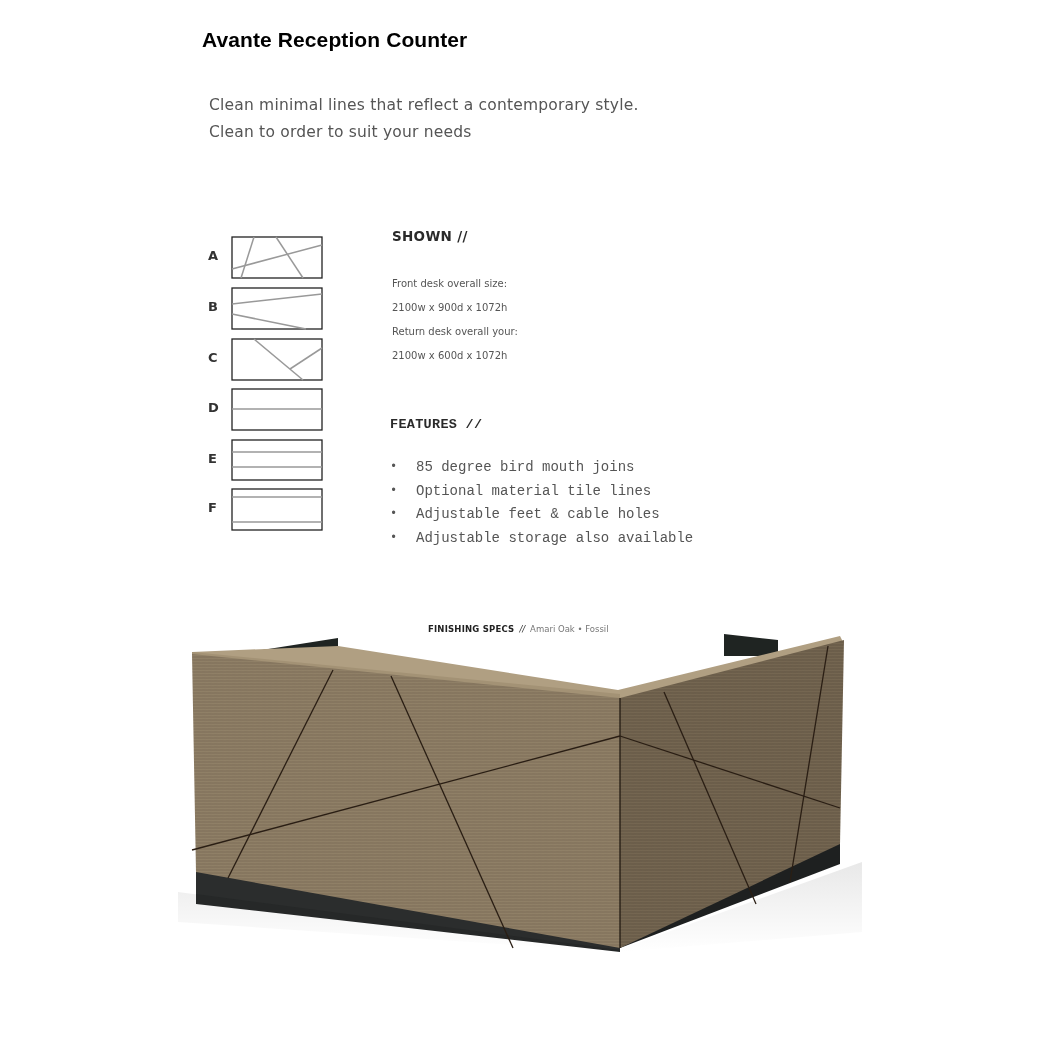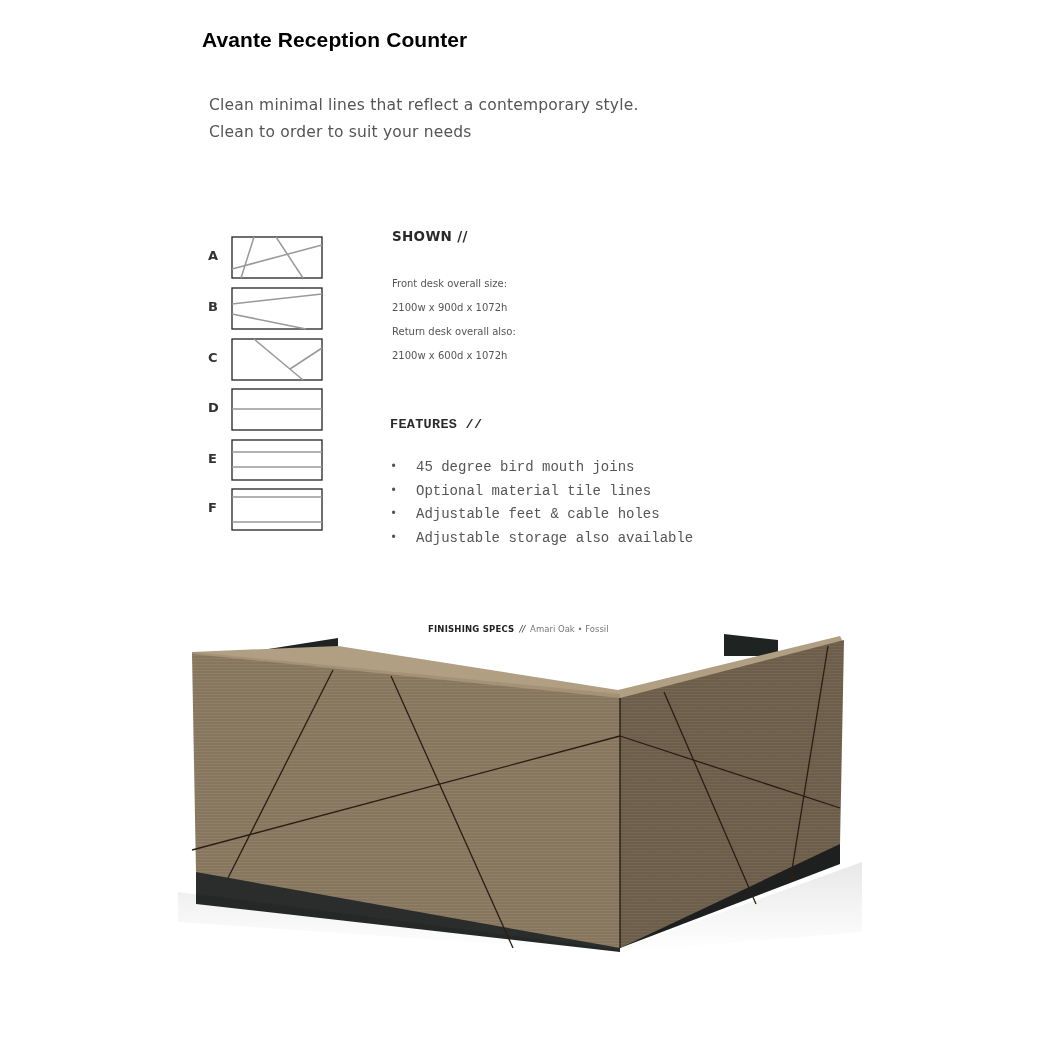--- a/index.html
+++ b/index.html
@@ -83,31 +83,31 @@
       <line x1="1" y1="34" x2="91" y2="34" stroke="#999" stroke-width="1.5"></line>
     </svg>
   </div>
 </div>
 
 <div class="specs">
   <div class="hdr">SHOWN //</div>
   <div class="spec-lines">
     <div>Front desk overall size:</div>
     <div>2100w x 900d x 1072h</div>
-    <div>Return desk overall also:</div>
+    <div>Return desk overall your:</div>
     <div>2100w x 600d x 1072h</div>
   </div>
 </div>
 
 <div class="features">
   <div class="hdr">FEATURES //</div>
   <div class="feat-list">
     <div class="feat-item">
       <span class="bullet">•</span>
-      <span>45 degree bird mouth joins</span>
+      <span>85 degree bird mouth joins</span>
     </div>
     <div class="feat-item">
       <span class="bullet">•</span>
       <span>Optional material tile lines</span>
     </div>
     <div class="feat-item">
       <span class="bullet">•</span>
       <span>Adjustable feet &amp; cable holes</span>
     </div>
     <div class="feat-item">

